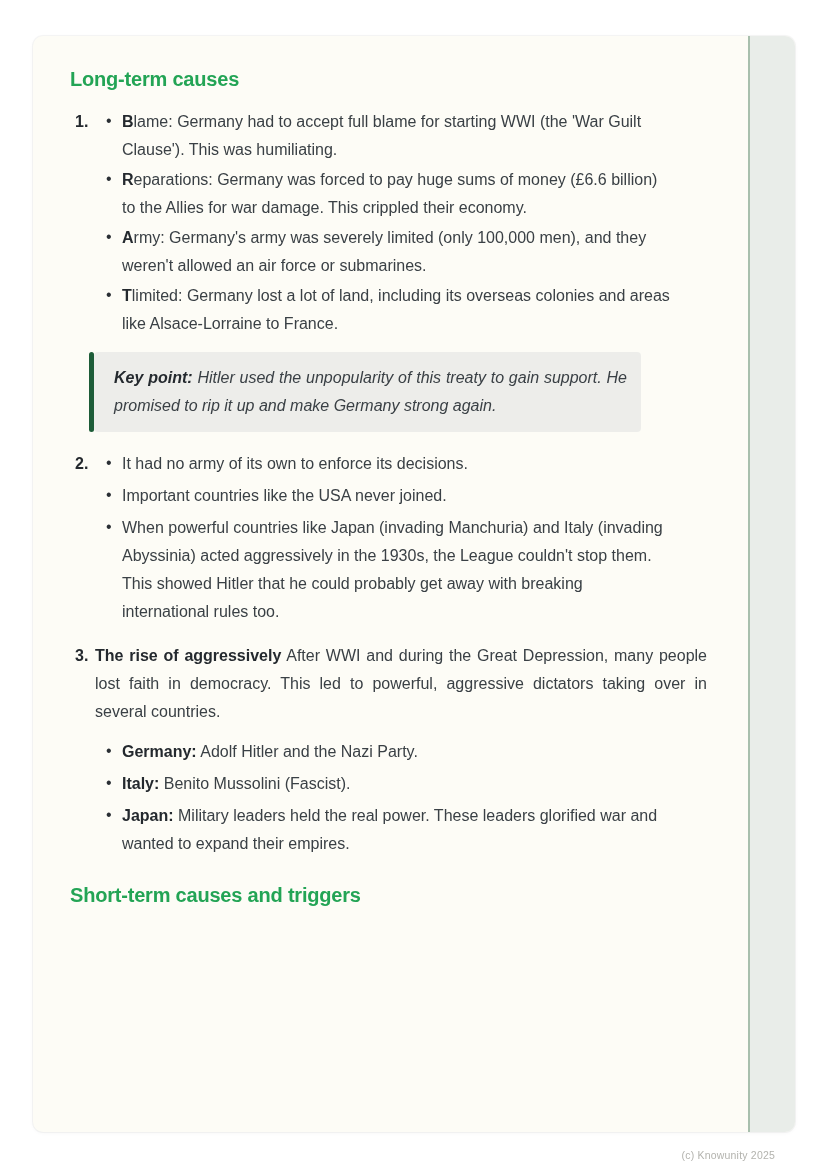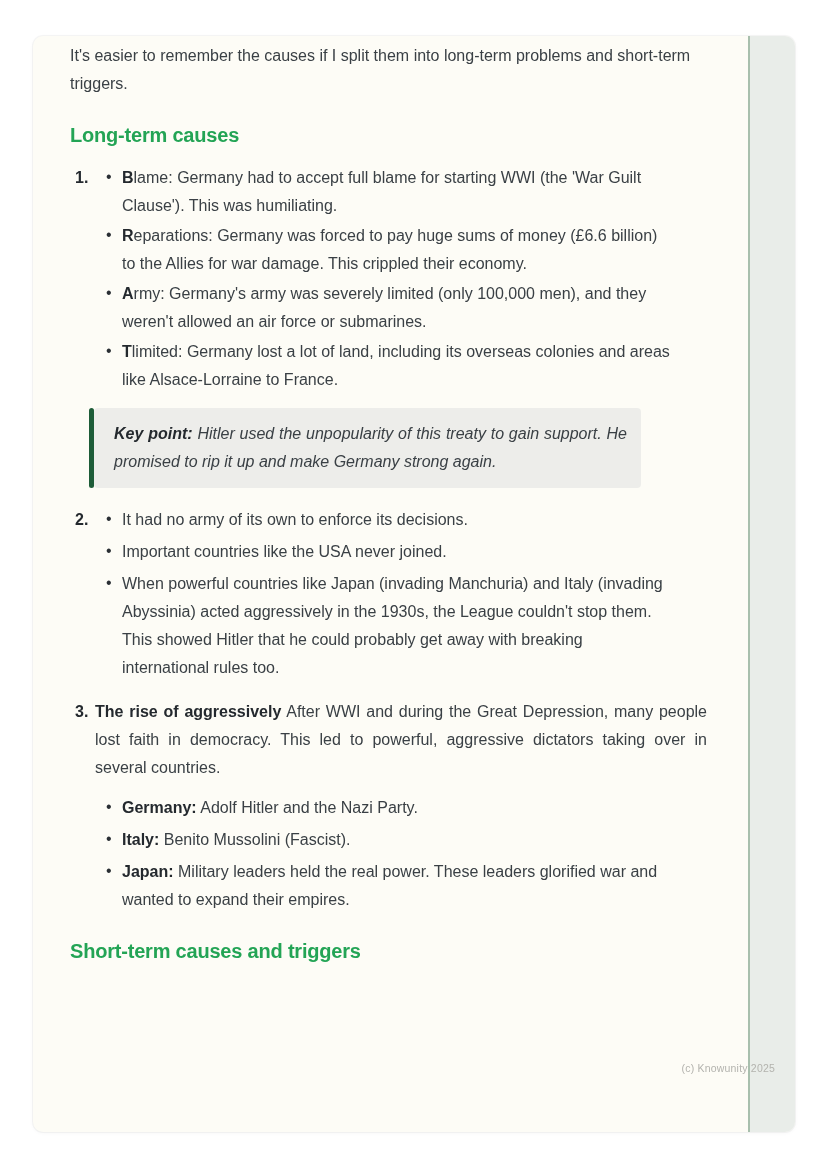--- a/index.html
+++ b/index.html
@@ -38,34 +38,33 @@
   .bullet { position:relative; padding-left:27px; max-width:575px; margin-bottom:4px; }
   .brat .bullet { margin-bottom:2px; }
   .dot { position:absolute; left:11px; top:-1px; color:#2a2f34; }
   .keypoint { display:flex; margin:14px 0 18px -6px; width:552px;font-style:italic; }
   .kbar { width:5px; border-radius:4px; background:#1d5c38; flex-shrink:0; }
   .kbox {
     flex:1; background:#ededea; border-radius:4px;
     padding:12px 14px 12px 20px; text-align:justify;
   }
   .watermark {
-    position:absolute; top:1026px; right:20px; z-index:2;
+    position:absolute; top:1113px; right:20px; z-index:2;
     font-size:10.5px; line-height:12px; color:#b3b3ae; letter-spacing:0.2px;padding-left:28px;
   }
 </style>
 </head>
 <body>
 
 <div class="page">
   <div class="card">
     <div class="band"></div>
 
     <div class="content">
 
-      <p class="intro">It's easier to remember the causes if I split them into long-term problems and short-term triggers.</p>
 
       <div class="section-heading">Long-term causes</div>
 
       <div class="olist">
 
         <div class="oitem">
           <span class="num">1.</span>
 
           <div class="blist brat">
             <div class="bullet">

